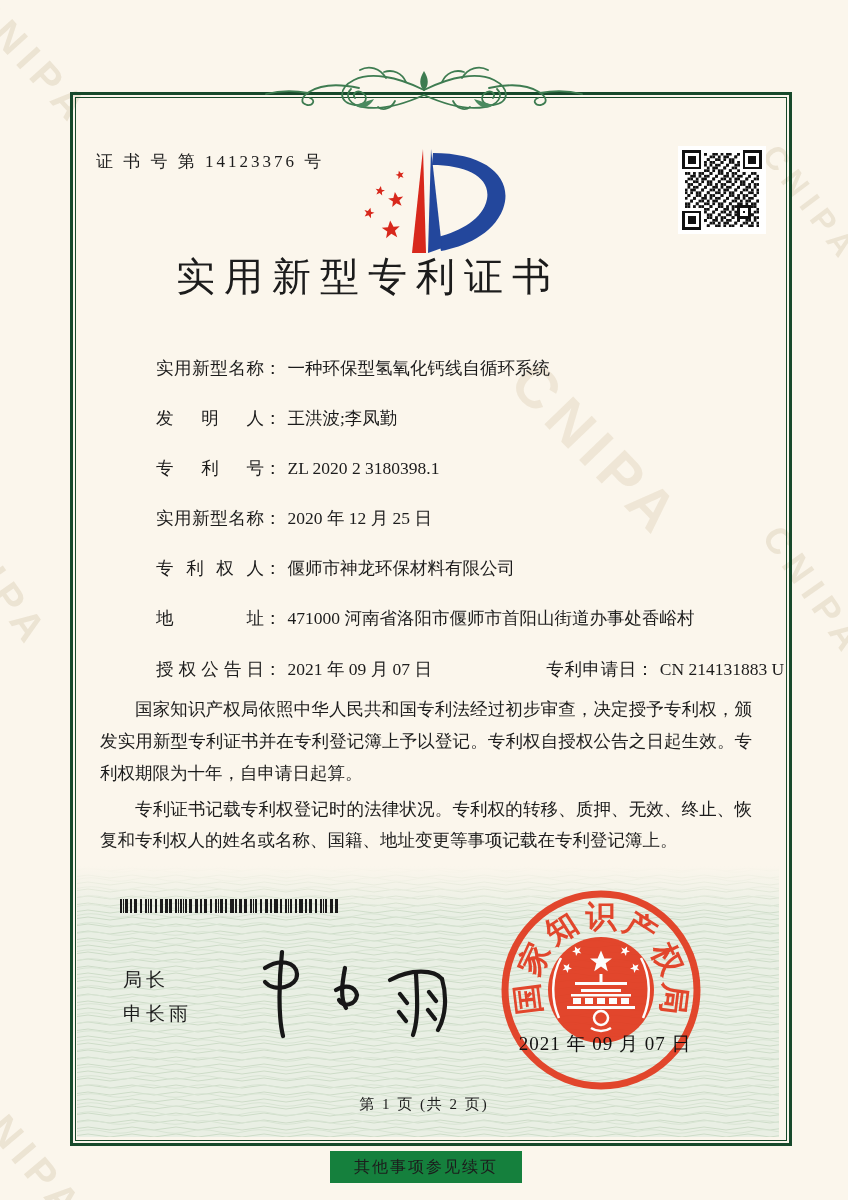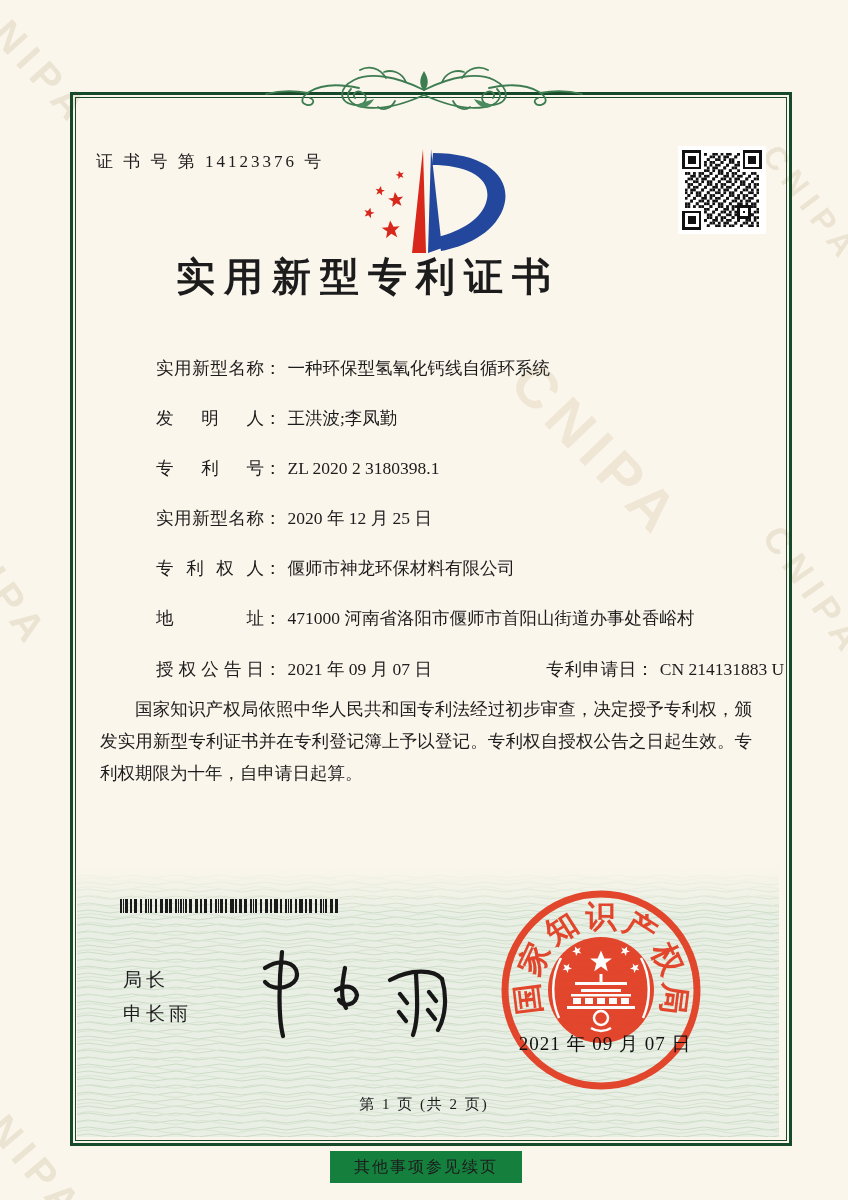--- a/index.html
+++ b/index.html
@@ -21,21 +21,21 @@
   .frame-inner{position:absolute;left:2px;top:2px;right:2px;bottom:2px;border:1px solid #17492b;}
 
   
   .ornament{position:absolute;left:264px;top:58px;z-index:3;}
 
   .cert-no{position:absolute;left:96px;top:150px;font-size:17px;letter-spacing:3px;z-index:4;}
 
   .logo{position:absolute;left:336px;top:133px;z-index:4;}
   .qr{position:absolute;left:678px;top:146px;z-index:4;background:#fff;padding:4px;}
 
-  .title{position:absolute;left:0;top:250px;width:736px;text-align:center;font-size:39px;font-weight:bold;
+  .title{position:absolute;left:0;top:250px;width:736px;text-align:center;font-size:39px;font-weight:normal;
          letter-spacing:9px;z-index:4;}
 
   .frow{position:absolute;left:120px;font-size:17.5px;z-index:4;white-space:nowrap;}
   .flabel{display:inline-block;width:108px;text-align:justify;text-align-last:justify;margin-left:36px;}
   .fcolon{display:inline-block;margin-right:6px;}
   .r0{top:356px}.r1{top:406px}.r2{top:456px}.r3{top:506px}.r4{top:556px}.r5{top:606px}.r6{top:657px}
   .frow .second{margin-left:74px;}
   .frow .second .flabel{width:90px;}
 
   .body-text{position:absolute;left:100px;top:694px;width:652px;font-size:17.5px;line-height:1.82;
@@ -186,20 +186,21 @@
   <div class="frow r5">
     <span class="flabel">地址</span><span class="fcolon">：</span><span class="fvalue">471000 河南省洛阳市偃师市首阳山街道办事处香峪村</span>
   </div>
   <div class="frow r6">
     <span><span class="flabel">授权公告日</span><span class="fcolon">：</span><span class="fvalue">2021 年 09 月 07 日</span></span>
     <span class="second"><span class="flabel">专利申请日</span><span class="fcolon">：</span><span class="fvalue">CN 214131883 U</span></span>
   </div>
 
   <div class="body-text">
     <p>国家知识产权局依照中华人民共和国专利法经过初步审查，决定授予专利权，颁发实用新型专利证书并在专利登记簿上予以登记。专利权自授权公告之日起生效。专利权期限为十年，自申请日起算。</p>
+    <p>专利证书记载专利权登记时的法律状况。专利权的转移、质押、无效、终止、恢复和专利权人的姓名或名称、国籍、地址变更等事项记载在专利登记簿上。</p>
   </div>
 
   <div class="barcode"></div>
 
   <div class="director-title">局长</div>
   <div class="director-name">申长雨</div>
 
   <svg class="signature" width="200" height="104" viewBox="0 0 200 104">
     <g stroke="#171717" stroke-width="4.2" fill="none" stroke-linecap="round" stroke-linejoin="round">
       <path d="M34,14 C31,42 30,78 35,98"></path>

